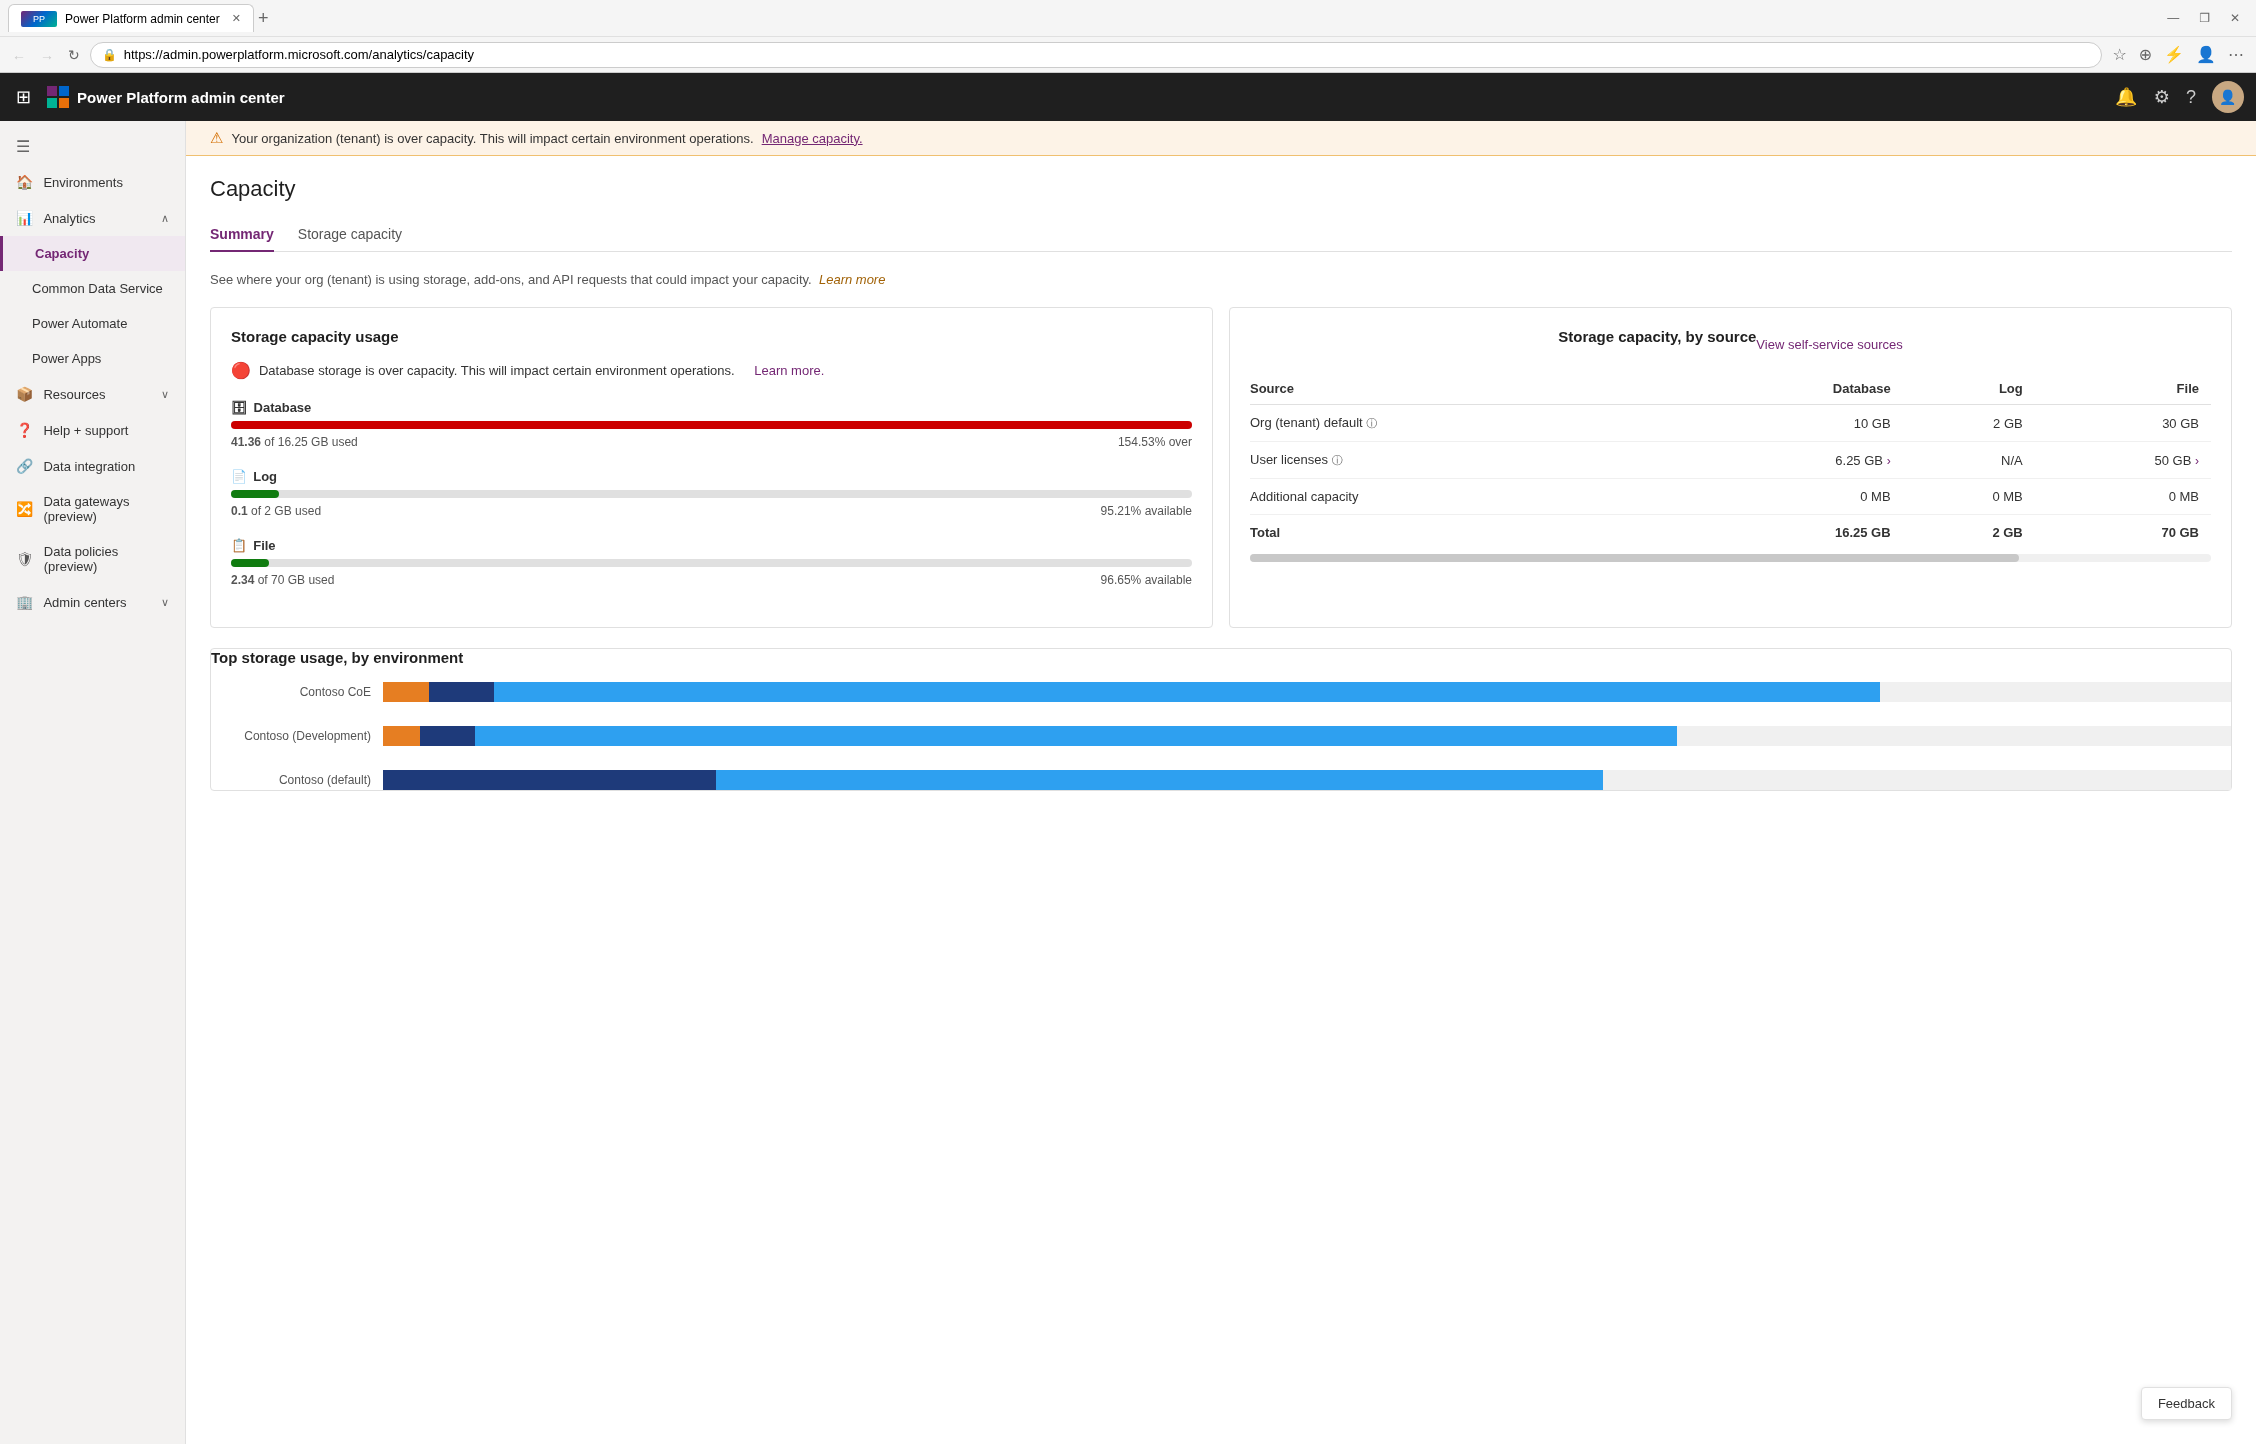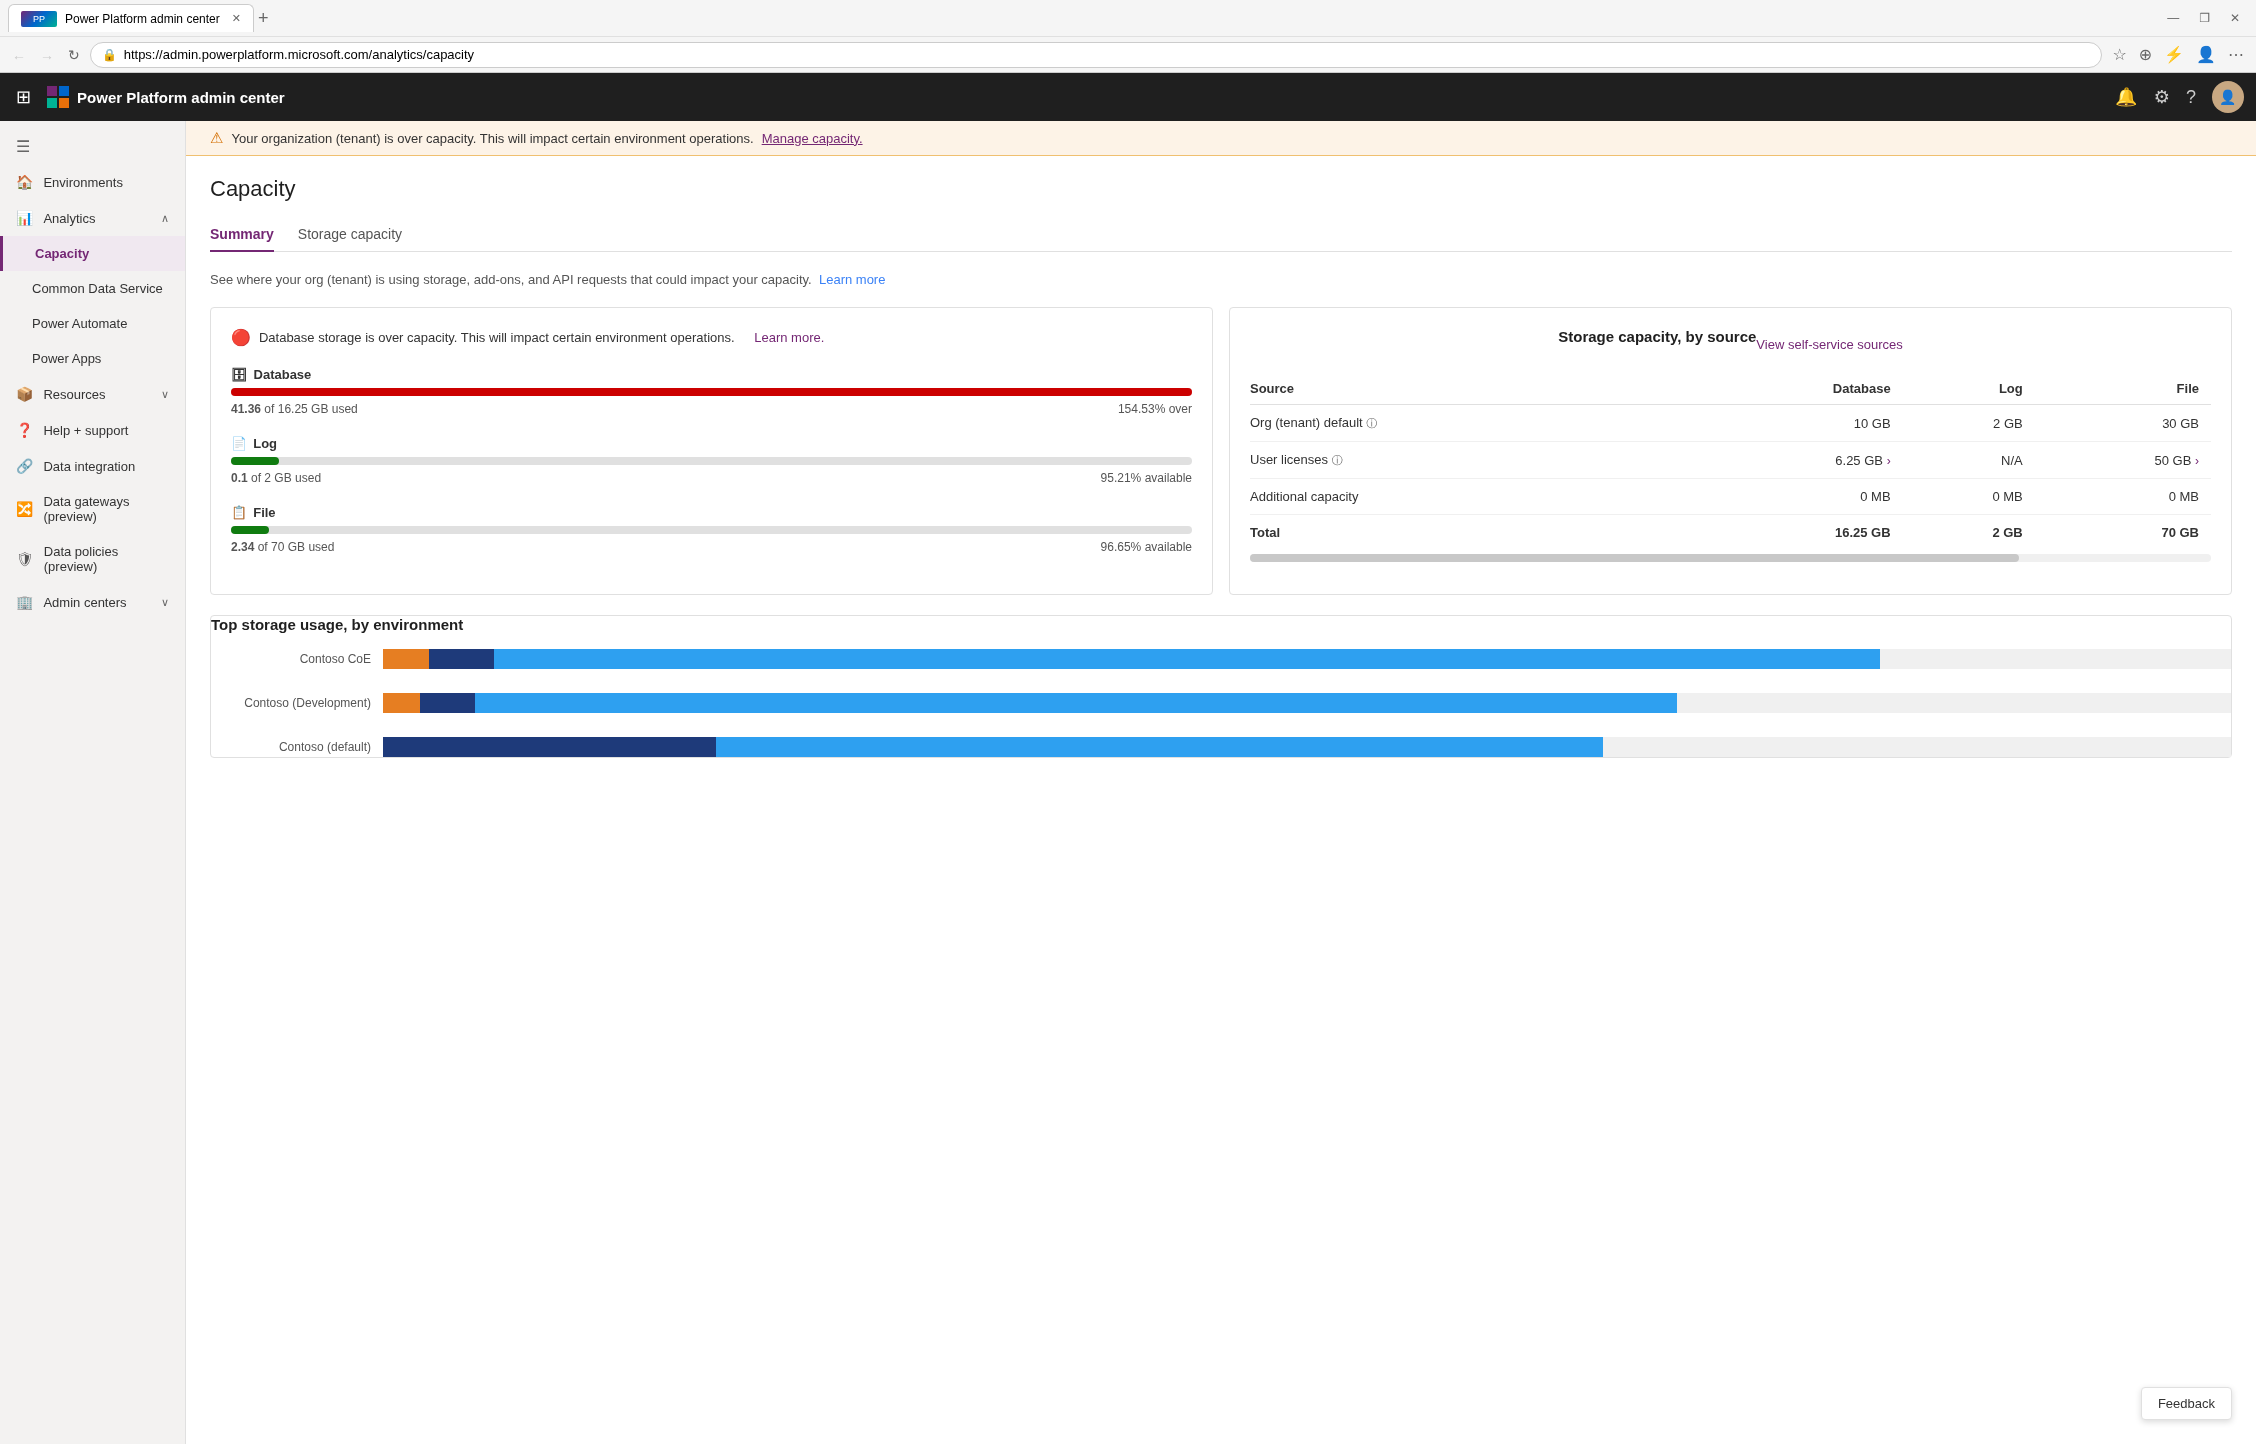--- a/index.html
+++ b/index.html
@@ -257,21 +257,21 @@
       color: #742774;
       border-bottom: 2px solid #742774;
       font-weight: 600;
     }
 
     .page-description {
       font-size: 13px;
       color: #555;
       margin-bottom: 20px;
     }
-    .page-description a { color: #3b82f6; text-decoration: none; cursor: pointer; }
+    .page-description a { color: #a16207; text-decoration: none; cursor: pointer; font-style: italic; }
 
     
     .cards-row {
       display: flex;
       gap: 16px;
       margin-bottom: 20px;
     }
 
     .card {
       background: #fff;
@@ -570,20 +570,21 @@
       </div>
 
       <p class="page-description">
         <span>See where your org (tenant) is using storage, add-ons, and API requests that could impact your capacity.</span>
         &nbsp;<a>Learn more</a>
       </p>
 
       <div class="cards-row">
 
         <div class="card card-left">
+          <div class="card-title">Storage capacity usage</div>
 
           <div class="error-msg">
             <span class="error-icon">🔴</span>
             <span>Database storage is over capacity. This will impact certain environment operations.</span>
             &nbsp;<a>Learn more.</a>
           </div>
 
           <div class="storage-item">
             <div class="storage-item-header">
               <span>🗄</span>

